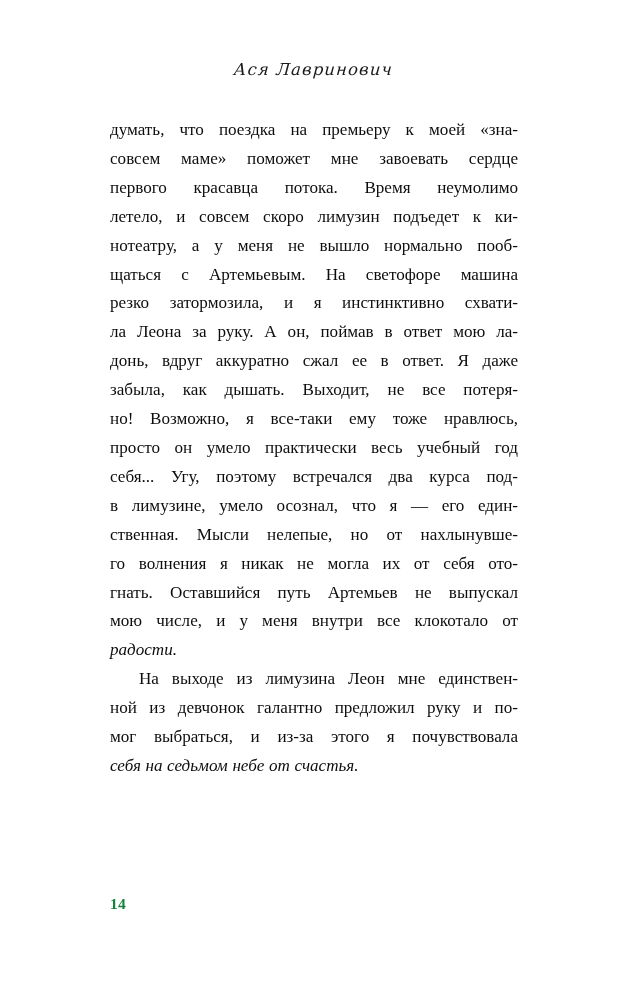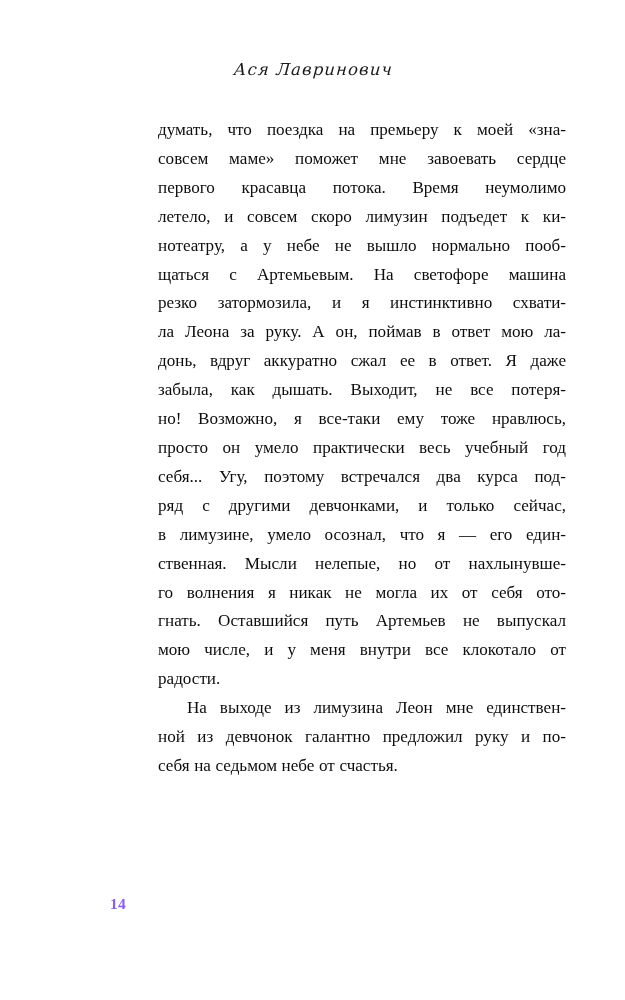--- a/index.html
+++ b/index.html
@@ -41,21 +41,20 @@
     white-space: nowrap;
     transform: skewX(-4deg);
   }
 
   
   .textblock {
     position: absolute;
     left: 110px;
     top: 116px;
     width: 408px;
-    margin-left: 48px;
   }
 
   .para {
     margin: 0;
     font-size: 17.1px;
     line-height: 28.9px;
     text-align: justify;
     text-align-last: left;
     color: #0d0d0d;
     hyphens: manual;
@@ -64,71 +63,72 @@
 
   
   .ln {
     display: block;
     text-align: justify;
     text-align-last: justify;
     white-space: nowrap;
   }
   .ln.last {
     text-align-last: left;
+    font-style: italic;
   }
   .ln.first-indent {
     text-indent: 29px;
   }
 
   
   .folio {
     position: absolute;
     left: 110px;
     top: 895px;
     font-size: 15.5px;
     font-weight: bold;
-    color: #8b5cf6;
+    color: #15803d;
     letter-spacing: 0.3px;
   }
 </style>
 </head>
 <body>
 
 <div class="page">
 
   <div class="running-head">Ася Лавринович</div>
 
   <div class="textblock">
 
     <p class="para">
       <span class="ln">думать, что поездка на премьеру к моей «зна-</span>
       <span class="ln">совсем маме» поможет мне завоевать сердце</span>
       <span class="ln">первого красавца потока. Время неумолимо</span>
       <span class="ln">летело, и совсем скоро лимузин подъедет к ки-</span>
-      <span class="ln">нотеатру, а у небе не вышло нормально пооб-</span>
+      <span class="ln">нотеатру, а у меня не вышло нормально пооб-</span>
       <span class="ln">щаться с Артемьевым. На светофоре машина</span>
       <span class="ln">резко затормозила, и я инстинктивно схвати-</span>
       <span class="ln">ла Леона за руку. А он, поймав в ответ мою ла-</span>
       <span class="ln">донь, вдруг аккуратно сжал ее в ответ. Я даже</span>
       <span class="ln">забыла, как дышать. Выходит, не все потеря-</span>
       <span class="ln">но! Возможно, я все-таки ему тоже нравлюсь,</span>
       <span class="ln">просто он умело практически весь учебный год</span>
       <span class="ln">себя... Угу, поэтому встречался два курса под-</span>
-      <span class="ln">ряд с другими девчонками, и только сейчас,</span>
       <span class="ln">в лимузине, умело осознал, что я — его един-</span>
       <span class="ln">ственная. Мысли нелепые, но от нахлынувше-</span>
       <span class="ln">го волнения я никак не могла их от себя ото-</span>
       <span class="ln">гнать. Оставшийся путь Артемьев не выпускал</span>
       <span class="ln">мою числе, и у меня внутри все клокотало от</span>
       <span class="ln last">радости.</span>
     </p>
 
     <p class="para">
       <span class="ln first-indent">На выходе из лимузина Леон мне единствен-</span>
       <span class="ln">ной из девчонок галантно предложил руку и по-</span>
+      <span class="ln">мог выбраться, и из-за этого я почувствовала</span>
       <span class="ln last">себя на седьмом небе от счастья.</span>
     </p>
 
   </div>
 
   <div class="folio">14</div>
 
 </div>
 
 </body></html>

